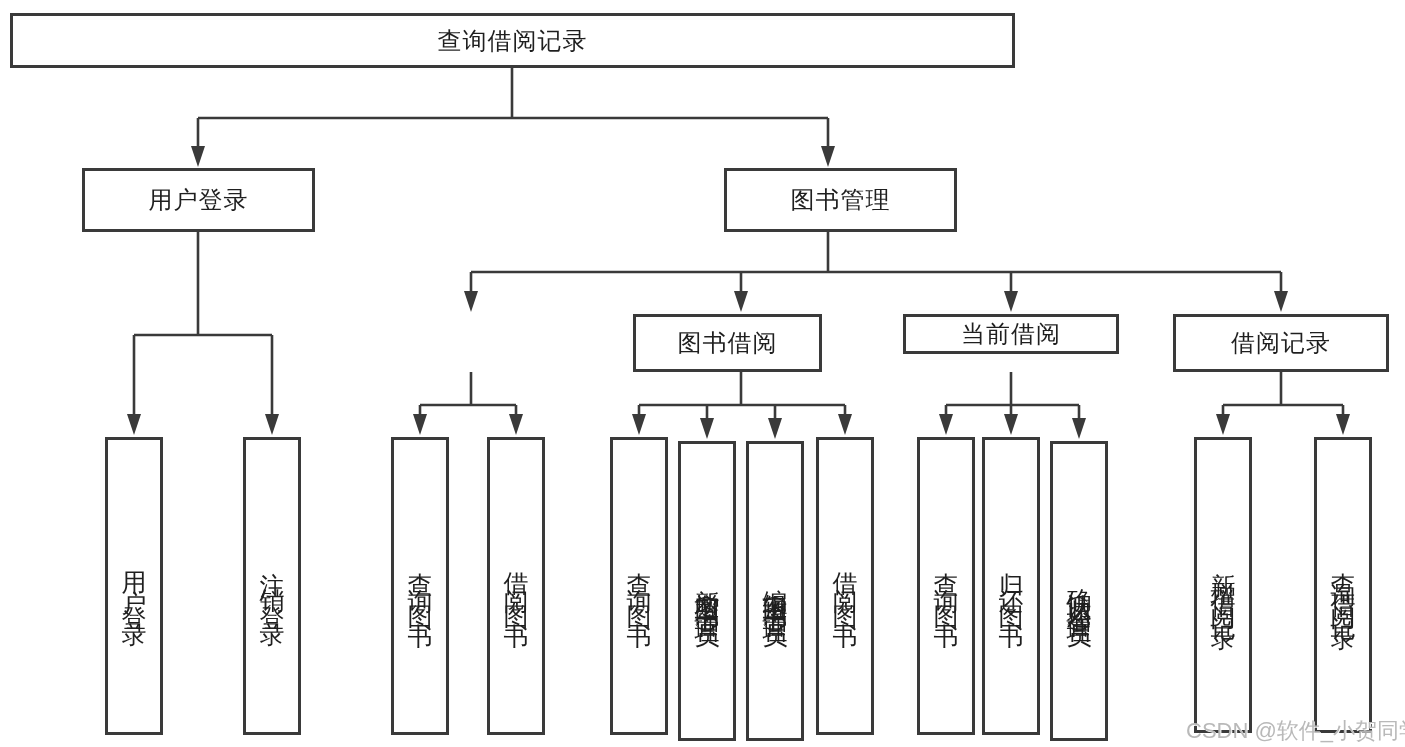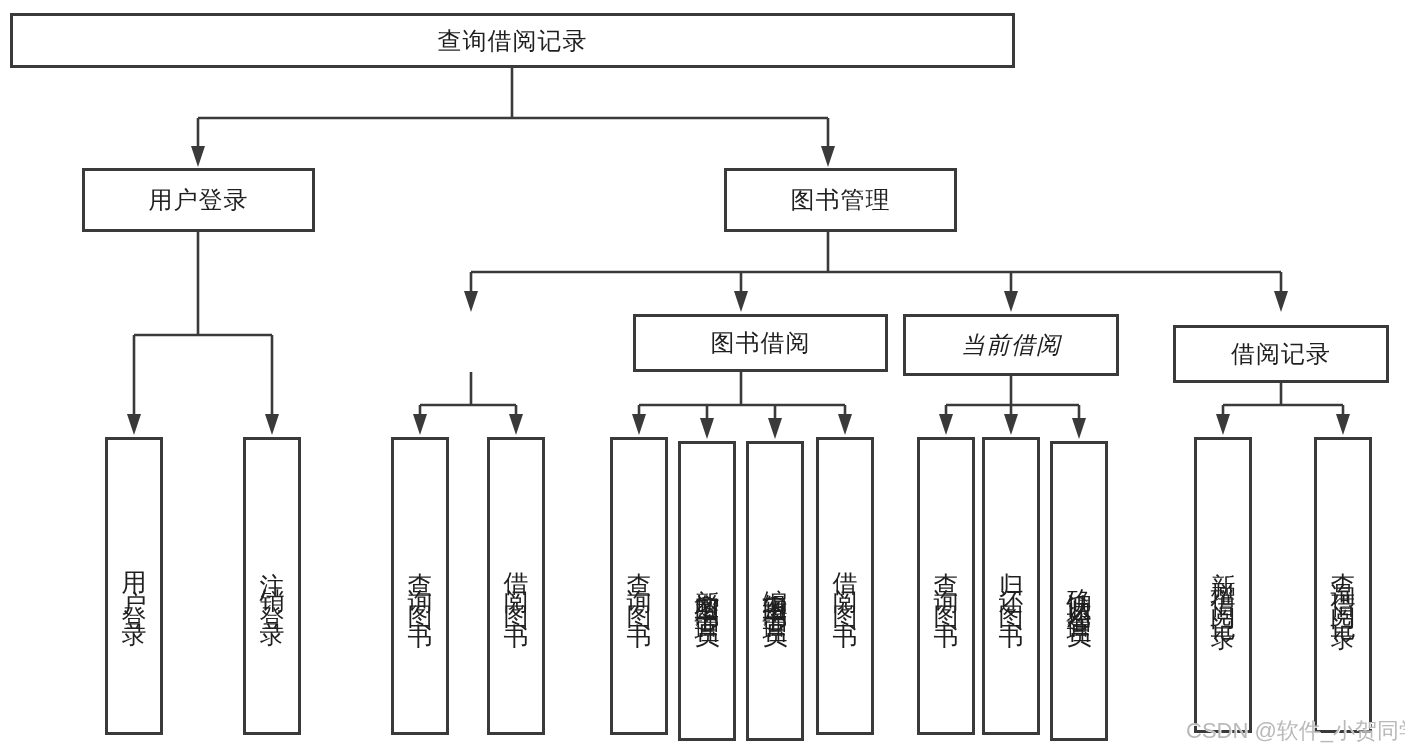--- a/index.html
+++ b/index.html
@@ -119,23 +119,23 @@
       <polygon points="1216,414 1230,414 1223,435"></polygon>
       <polygon points="1336,414 1350,414 1343,435"></polygon>
     </g>
   </svg>
 
   <div class="node hnode" style="left:10px; top:13px; width:1005px; height:55px;">查询借阅记录</div>
 
   <div class="node hnode" style="left:82px; top:168px; width:233px; height:64px;">用户登录</div>
   <div class="node hnode" style="left:712px; top:168px; width:233px; height:64px;margin-left:12px;">图书管理</div>
 
-  <div class="node hnode" style="left:633px; top:314px; width:255px; height:58px;">图书借阅</div>
-  <div class="node hnode" style="left:903px; top:314px; width:216px; height:62px;font-style:italic;">当前借阅</div>
-  <div class="node hnode" style="left:1173px; top:325px; width:216px; height:58px;">借阅记录</div>
+  <div class="node hnode" style="left:633px; top:314px; width:189px; height:58px;">图书借阅</div>
+  <div class="node hnode" style="left:903px; top:314px; width:216px; height:40px;">当前借阅</div>
+  <div class="node hnode" style="left:1173px; top:314px; width:216px; height:58px;">借阅记录</div>
 
   <div class="node vnode sp17" style="left:105px; top:437px; width:58px; height:298px;">
     <span>用户登录</span>
   </div>
   <div class="node vnode sp17" style="left:243px; top:437px; width:58px; height:298px;">
     <span>注销登录</span>
   </div>
 
   <div class="node vnode sp17" style="left:391px; top:437px; width:58px; height:298px;">
     <span>查询图书</span>

